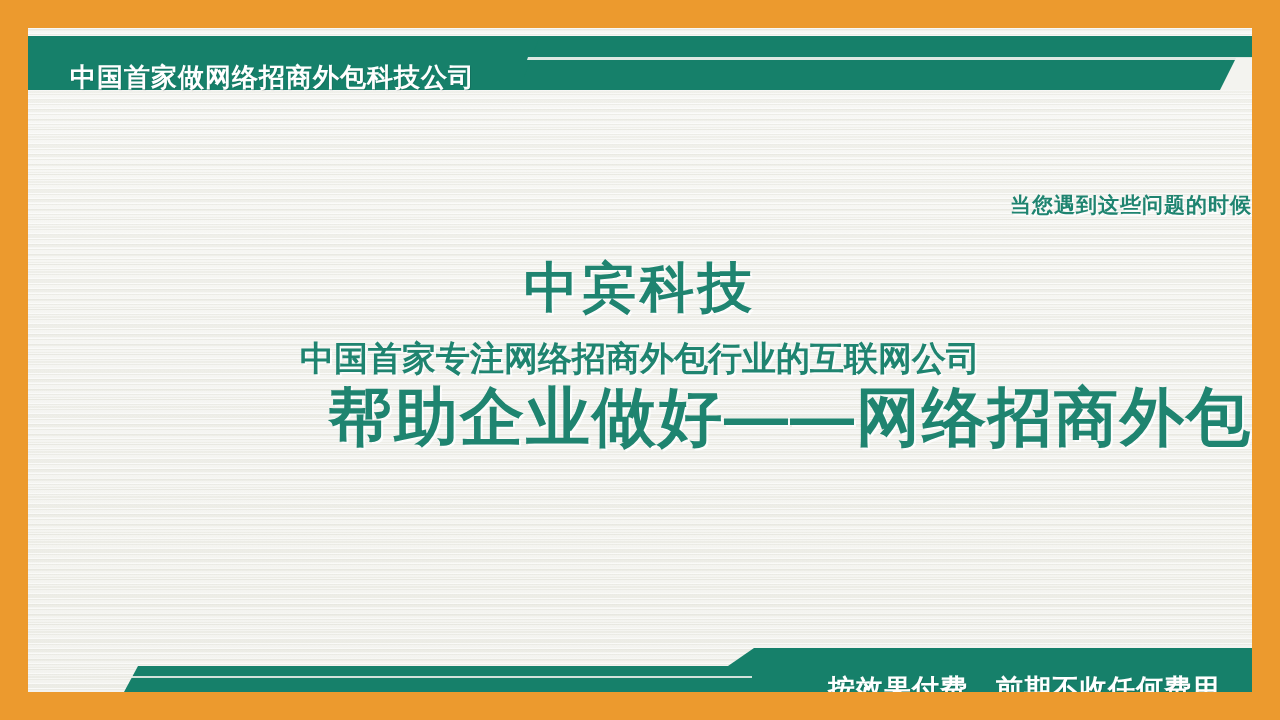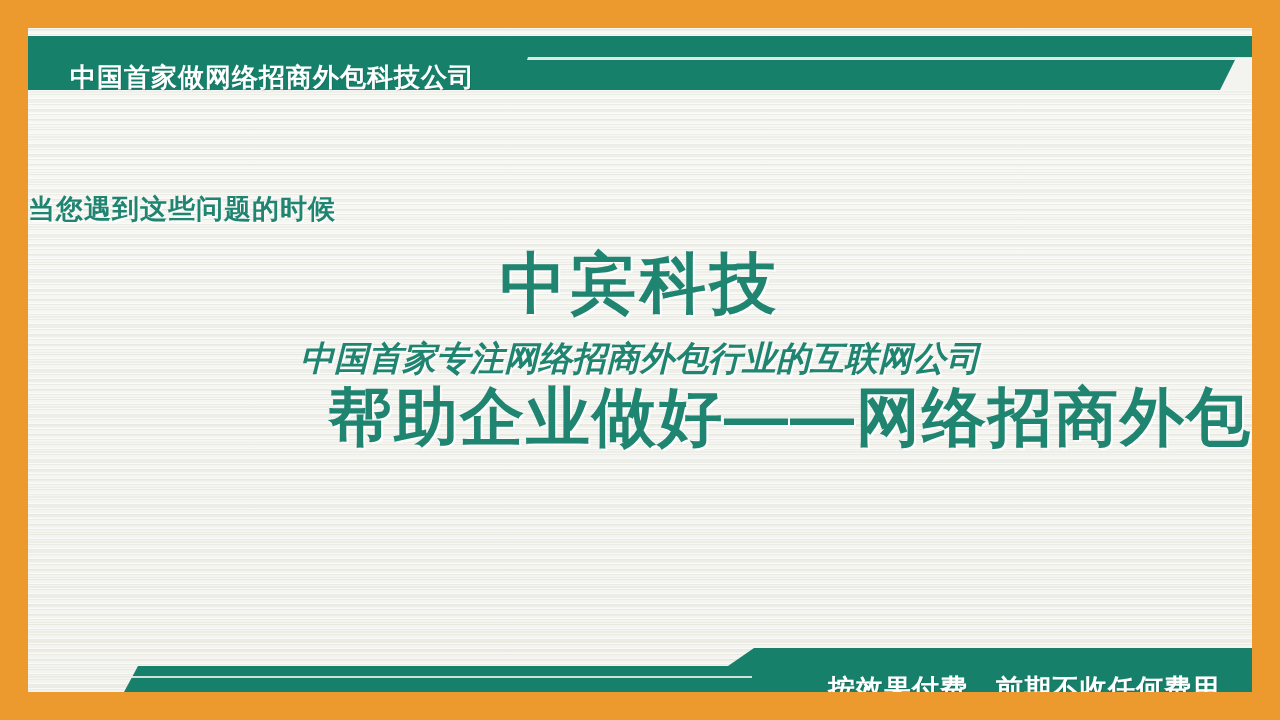--- a/index.html
+++ b/index.html
@@ -78,55 +78,54 @@
     line-height: 1;
     text-shadow: 1px 1px 0 rgba(0,0,0,0.10);
   }
 
   
   .kicker {
     position: absolute;
     left: 0;
     top: 163px;
     width: 1224px;
-    text-align: left;
-    color: #1f8470;
-    font-size: 27px;
+    text-align: right;
+    color: #1f8470;
+    font-size: 21px;
     font-weight: bold;
     letter-spacing: 1px;
     text-shadow: 1.5px 1.5px 0 rgba(255,255,255,0.85);
   }
 
   .brand {
     position: absolute;
     left: 0;
-    top: 222px;
+    top: 232px;
     width: 1224px;
     text-align: center;
     color: #1f8470;
-    font-size: 66px;
+    font-size: 54px;
     font-weight: bold;
     letter-spacing: 4px;
     line-height: 1;
     text-shadow: 2px 2px 0 rgba(255,255,255,0.8);
   }
 
   .tagline {
     position: absolute;
     left: 0;
     top: 313px;
     width: 1224px;
     text-align: center;
     color: #1f8470;
     font-size: 34px;
     font-weight: bold;
     letter-spacing: 0px;
     line-height: 1;
     text-shadow: 2px 2px 0 rgba(255,255,255,0.8);
-    font-style: italic;
   }
 
   .headline {
     position: absolute;
     left: 0;
     top: 356px;
     width: 1224px;
     text-align: right;
     color: #1f8470;
     font-size: 64px;

